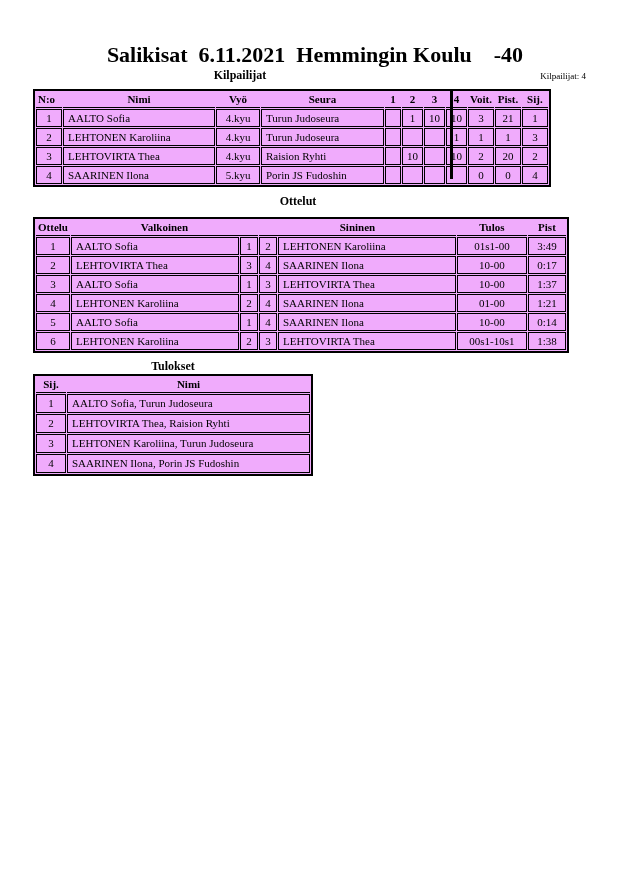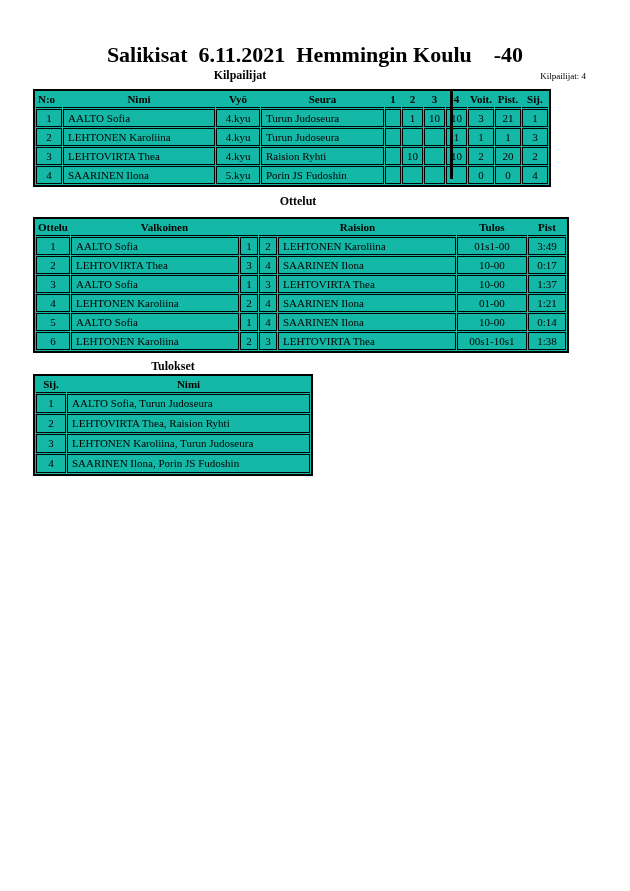--- a/index.html
+++ b/index.html
@@ -32,21 +32,21 @@
   #kilpailijat-count { top: 71px; right: 44px; font-size: 9px; font-weight: normal; }
   #ottelut-label  { top: 194px; left: 33px; width: 530px; }
   #tulokset-label { top: 359px; left: 33px; width: 280px; }
 
   table.report {
     position: absolute;
     border-collapse: separate;
     border-spacing: 1px;
     border: 2px solid #000000;
     table-layout: fixed;
-    background: #14b8a6;
+    background: #f0abfc;
   }
   table.report th {
     font-size: 11px;
     font-weight: bold;
     border: none;
     border-bottom: 1px solid #000000;
     height: 13px;
     line-height: 13px;
     padding: 1px 2px;
     white-space: nowrap;
@@ -176,21 +176,21 @@
         <col style="width: 18px;">
         <col style="width: 18px;">
         <col style="width: 178px;">
         <col style="width: 70px;">
         <col style="width: 38px;">
       </colgroup>
       <thead>
         <tr>
           <th style="text-align: left;">Ottelu</th>
           <th colspan="2" style="text-align: center;">Valkoinen</th>
-          <th colspan="2" style="text-align: center;">Raision</th>
+          <th colspan="2" style="text-align: center;">Sininen</th>
           <th style="text-align: center;">Tulos</th>
           <th class="bl" style="text-align: center;">Pist</th>
         </tr>
       </thead>
       <tbody>
         <tr>
           <td style="text-align: center;">1</td>
           <td style="text-align: left;">AALTO Sofia</td>
           <td style="text-align: center;">1</td>
           <td style="text-align: center;">2</td>

